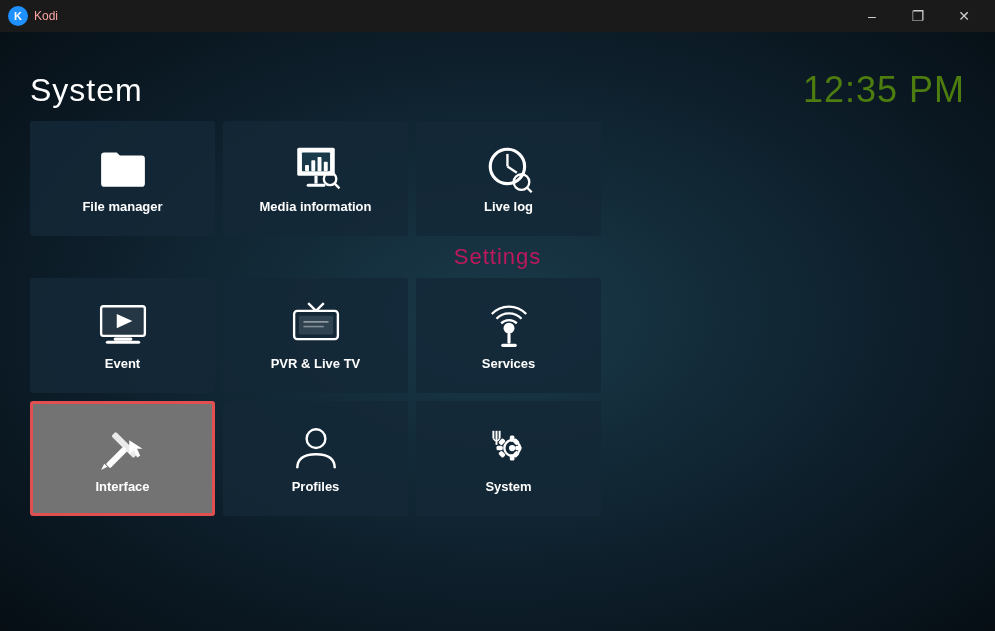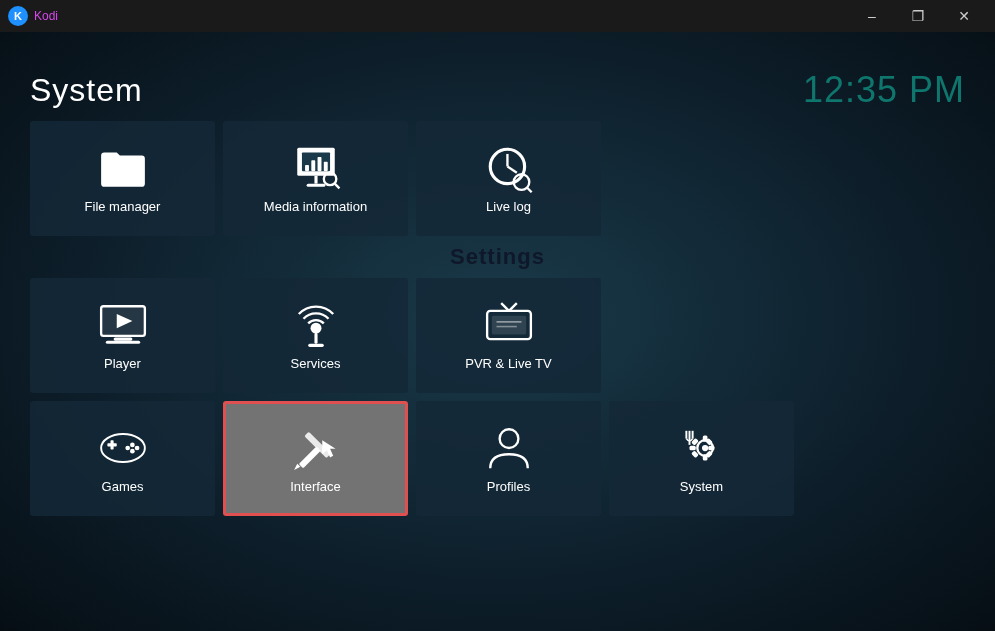--- a/index.html
+++ b/index.html
@@ -36,21 +36,21 @@
       border-radius: 50%;
       display: flex;
       align-items: center;
       justify-content: center;
       font-size: 11px;
       font-weight: bold;
       color: white;
     }
     .title-bar-title {
       font-size: 12px;
-      color: #d946ef;
+      color: #fca5a5;
     }
     .title-bar-controls {
       display: flex;
       gap: 0;
     }
     .title-btn {
       width: 46px;
       height: 32px;
       background: transparent;
       border: none;
@@ -80,41 +80,41 @@
     }
     .page-title-text {
       font-size: 32px;
       font-weight: 300;
       color: white;
       letter-spacing: 1px;
     }
     .clock {
       font-size: 36px;
       font-weight: 300;
-      color: #0f766e;
+      color: #4d7c0f;
       letter-spacing: 1px;
     }
 
     
     .grid-section {
       padding: 5px 30px 0 30px;
     }
 
     
     .top-row {
       display: flex;
       gap: 8px;
       margin-bottom: 8px;
     }
 
     .section-label-row {
       text-align: center;
       font-size: 22px;
-      font-weight: 700;
-      color: #0f172a;
+      font-weight: 400;
+      color: #be185d;
       margin-bottom: 8px;
       letter-spacing: 1px;
     }
 
     .bottom-rows {
       display: flex;
       flex-direction: column;
       gap: 8px;
     }
 
@@ -135,21 +135,21 @@
       cursor: pointer;
       transition: background 0.15s;
       flex-shrink: 0;
     }
     .tile.active {
       background: #737373;
       border: 3px solid #e05050;
     }
     .tile-label {
       font-size: 13px;
-      font-weight: 400;
+      font-weight: 700;
       color: white;
       text-align: center;
     }
 
     
     .tile-svg {
       width: 50px;
       height: 50px;
       margin-bottom: 6px;
     }
@@ -240,75 +240,59 @@
         <div class="tile">
           <div class="tile-svg">
             <svg viewBox="0 0 64 64" xmlns="http://www.w3.org/2000/svg">
               <rect x="4" y="8" width="56" height="38" rx="3" stroke="white" stroke-width="3" fill="none"></rect>
               <rect x="4" y="8" width="56" height="38" rx="3" fill="rgba(255,255,255,0.08)"></rect>
               <polygon points="24,18 24,36 44,27" fill="white"></polygon>
               <rect x="20" y="48" width="24" height="4" rx="2"></rect>
               <rect x="10" y="52" width="44" height="4" rx="2"></rect>
             </svg>
           </div>
-          <span class="tile-label">Player</span>
-        </div>
-
+          <span class="tile-label">Event</span>
+        </div>
+
+
+        <div class="tile">
+          <div class="tile-svg">
+            <svg viewBox="0 0 64 64" xmlns="http://www.w3.org/2000/svg">
+              <rect x="4" y="14" width="56" height="36" rx="4" stroke="white" stroke-width="3" fill="none"></rect>
+
+              <line x1="32" y1="14" x2="22" y2="4" stroke="white" stroke-width="3"></line>
+              <line x1="32" y1="14" x2="42" y2="4" stroke="white" stroke-width="3"></line>
+
+              <rect x="10" y="20" width="44" height="24" rx="2" fill="rgba(255,255,255,0.12)"></rect>
+              <line x1="16" y1="28" x2="48" y2="28" stroke="white" stroke-width="2" opacity="0.5"></line>
+              <line x1="16" y1="34" x2="42" y2="34" stroke="white" stroke-width="2" opacity="0.4"></line>
+            </svg>
+          </div>
+          <span class="tile-label">PVR &amp; Live TV</span>
+        </div>
 
         <div class="tile">
           <div class="tile-svg">
             <svg viewBox="0 0 64 64" xmlns="http://www.w3.org/2000/svg">
 
               <circle cx="32" cy="36" r="7" fill="white"></circle>
               <path d="M16 24 A22 22 0 0 1 48 24" stroke="white" stroke-width="3" fill="none"></path>
               <path d="M10 18 A30 30 0 0 1 54 18" stroke="white" stroke-width="3" fill="none"></path>
               <path d="M22 30 A14 14 0 0 1 42 30" stroke="white" stroke-width="3" fill="none"></path>
               <rect x="30" y="42" width="4" height="14" rx="2"></rect>
               <rect x="22" y="56" width="20" height="4" rx="2"></rect>
             </svg>
           </div>
           <span class="tile-label">Services</span>
         </div>
 
-        <div class="tile">
-          <div class="tile-svg">
-            <svg viewBox="0 0 64 64" xmlns="http://www.w3.org/2000/svg">
-              <rect x="4" y="14" width="56" height="36" rx="4" stroke="white" stroke-width="3" fill="none"></rect>
-
-              <line x1="32" y1="14" x2="22" y2="4" stroke="white" stroke-width="3"></line>
-              <line x1="32" y1="14" x2="42" y2="4" stroke="white" stroke-width="3"></line>
-
-              <rect x="10" y="20" width="44" height="24" rx="2" fill="rgba(255,255,255,0.12)"></rect>
-              <line x1="16" y1="28" x2="48" y2="28" stroke="white" stroke-width="2" opacity="0.5"></line>
-              <line x1="16" y1="34" x2="42" y2="34" stroke="white" stroke-width="2" opacity="0.4"></line>
-            </svg>
-          </div>
-          <span class="tile-label">PVR &amp; Live TV</span>
-        </div>
-
       </div>
 
       <div class="tile-row">
 
-        <div class="tile">
-          <div class="tile-svg">
-            <svg viewBox="0 0 64 64" xmlns="http://www.w3.org/2000/svg">
-              <ellipse cx="32" cy="32" rx="28" ry="18" stroke="white" stroke-width="2.5" fill="none"></ellipse>
-
-              <rect x="12" y="26" width="12" height="4" rx="1" fill="white"></rect>
-              <rect x="16" y="22" width="4" height="12" rx="1" fill="white"></rect>
-
-              <circle cx="44" cy="28" r="3" fill="white"></circle>
-              <circle cx="50" cy="32" r="3" fill="white"></circle>
-              <circle cx="44" cy="36" r="3" fill="white"></circle>
-              <circle cx="38" cy="32" r="3" fill="white"></circle>
-            </svg>
-          </div>
-          <span class="tile-label">Games</span>
-        </div>
 
         <div class="tile active">
           <div class="tile-svg">
             <svg viewBox="0 0 64 64" xmlns="http://www.w3.org/2000/svg">
 
               <rect x="8" y="40" width="32" height="8" rx="2" transform="rotate(-45 24 44)" fill="white"></rect>
               <polygon points="8,52 4,60 12,56" fill="white"></polygon>
 
               <rect x="30" y="8" width="8" height="40" rx="2" transform="rotate(-45 34 28)" fill="white" opacity="0.85"></rect>
 

